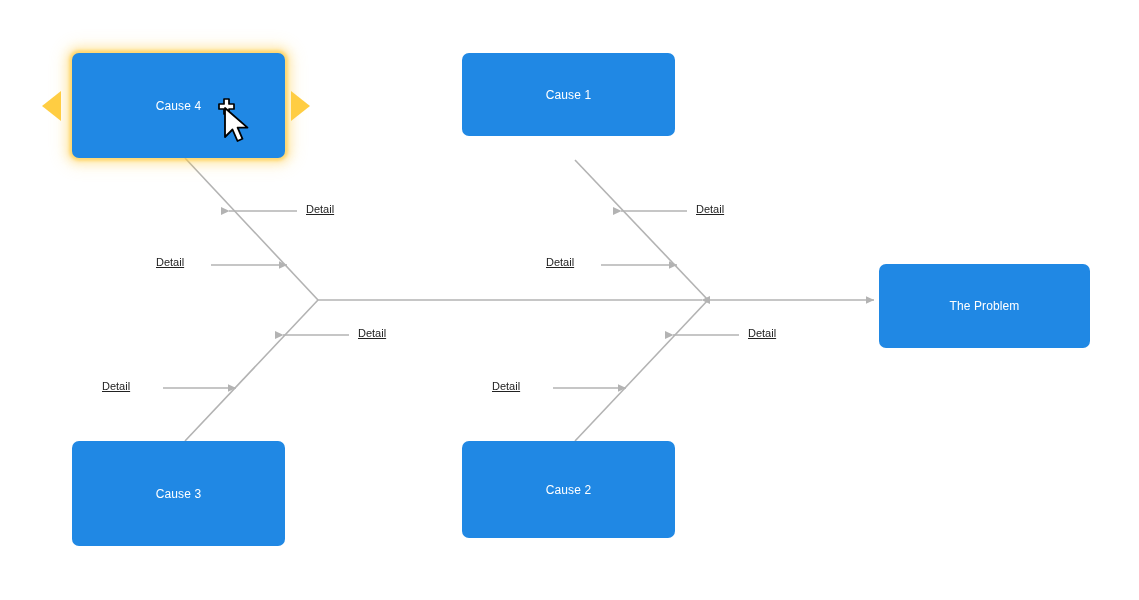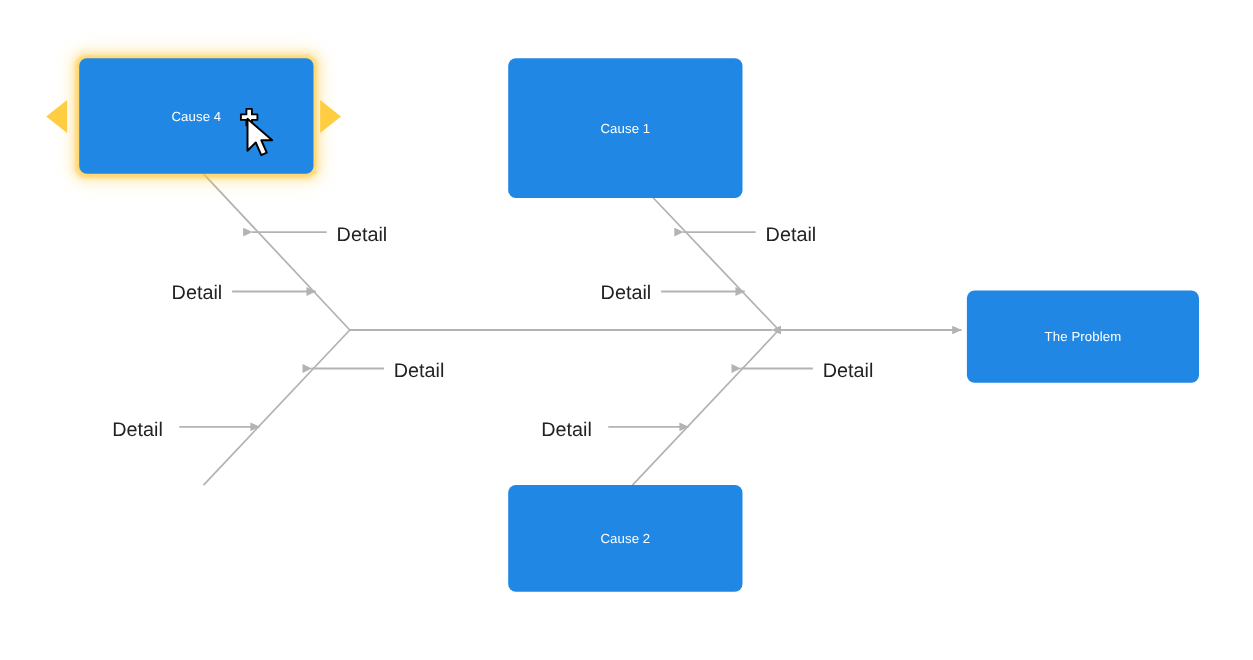--- a/index.html
+++ b/index.html
@@ -42,25 +42,26 @@
   .node.selected {
     box-shadow: 0 0 3px 3px rgba(255, 200, 60, 0.55),
                 0 0 9px 6px rgba(255, 205, 70, 0.32),
                 0 0 16px 9px rgba(255, 210, 90, 0.16);
   }
   .node-label {
     pointer-events: none;
   }
   .detail-label {
     position: absolute;
-    font-size: 18px;
+    font-size: 11px;
     font-family: "Liberation Sans", sans-serif;
     color: #222222;
     white-space: nowrap;
     user-select: none;
+    text-decoration: underline;
   }
   .handle {
     position: absolute;
     width: 0;
     height: 0;
   }
   .handle.left {
     border-top: 15px solid transparent;
     border-bottom: 15px solid transparent;
     border-right: 19px solid #ffcd42;
@@ -112,24 +113,27 @@
 
       <line x1="739" y1="335" x2="673" y2="335" marker-end="url(#ah-l)"></line>
       <line x1="553" y1="388" x2="626" y2="388" marker-end="url(#ah-r)"></line>
     </g>
   </svg>
 
   <div class="node selected" style="left:72px; top:53px; width:213px; height:105px; background:#2088e4;">
     <span class="node-label">Cause 4</span>
   </div>
 
-  <div class="node" style="left:462px; top:53px; width:213px; height:127px; background:#2088e4;">
+  <div class="node" style="left:462px; top:53px; width:213px; height:83px; background:#2088e4;">
     <span class="node-label">Cause 1</span>
   </div>
 
+  <div class="node" style="left:72px; top:441px; width:213px; height:105px; background:#2088e4;">
+    <span class="node-label">Cause 3</span>
+  </div>
 
   <div class="node" style="left:462px; top:441px; width:213px; height:97px; background:#2088e4;">
     <span class="node-label">Cause 2</span>
   </div>
 
   <div class="node" style="left:879px; top:264px; width:211px; height:84px; background:#2088e4;">
     <span class="node-label">The Problem</span>
   </div>
 
   <div class="handle left" style="left:42px; top:91px;"></div>

